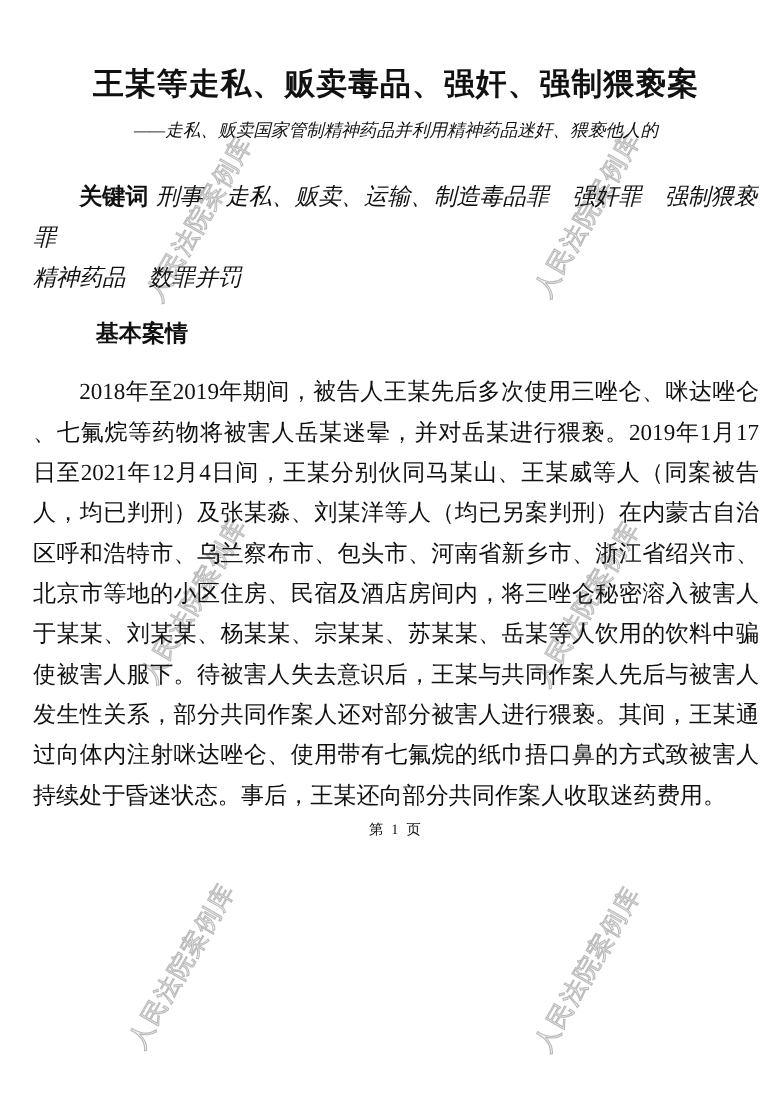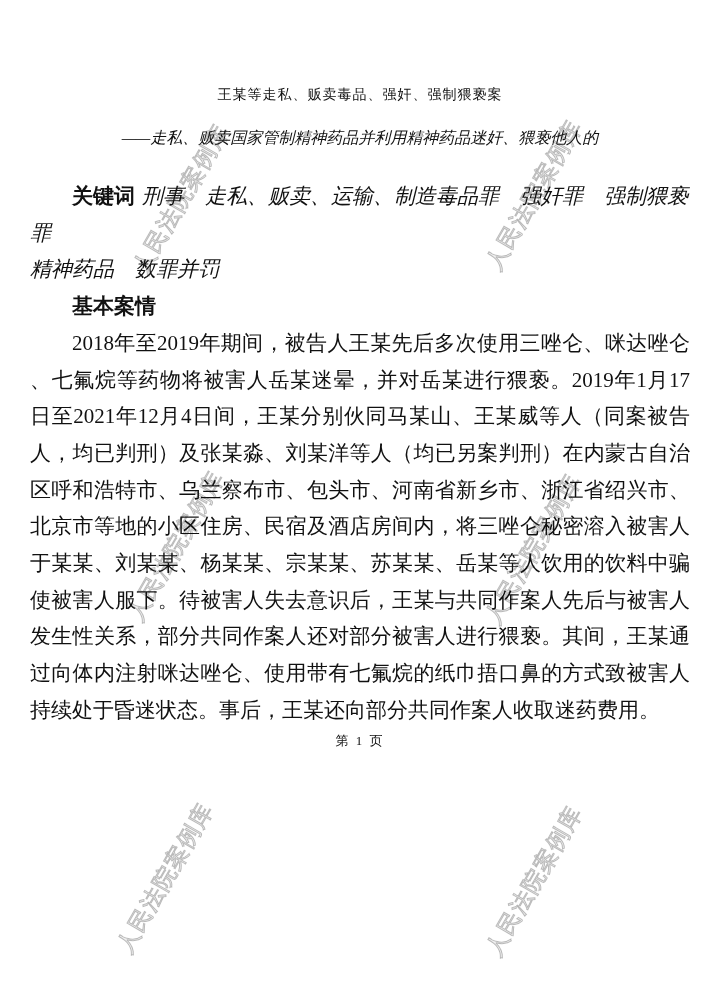--- a/index.html
+++ b/index.html
@@ -35,24 +35,24 @@
   
   .content { position: relative; z-index: 1; padding: 46px 16px 0 30px; }
 
   .doc-number {
     font-size: 21px;
     line-height: 26px;
     letter-spacing: 0.5px;
   }
 
   .title {
-    margin: 35px 0 0 0;
-    font-size: 14px;
+    margin: 17px 0 0 0;
+    font-size: 28px;
     line-height: 28px;
-    font-weight: normal;
+    font-weight: bold;
     text-align: center;
     letter-spacing: 1px;
   }
 
   .subtitle {
     margin-top: 12px;
     font-size: 16px;
     line-height: 33px;
     text-align: center;
   }
@@ -66,21 +66,21 @@
     text-align: left;
   }
   .kw-label {
     font-style: normal;
     font-weight: bold;
     font-family: "Liberation Sans", "DejaVu Sans", sans-serif;
     margin-right: 7px;
   }
 
   .section-heading {
-    margin: 0;
+    margin: 15px;
     font-size: 21px;
     line-height: 36.7px;
     font-weight: bold;
     font-family: "Liberation Sans", "DejaVu Sans", sans-serif;
     text-indent: 2em;
   }
 
   .body-para {
     margin: 0;
     font-size: 21px;

